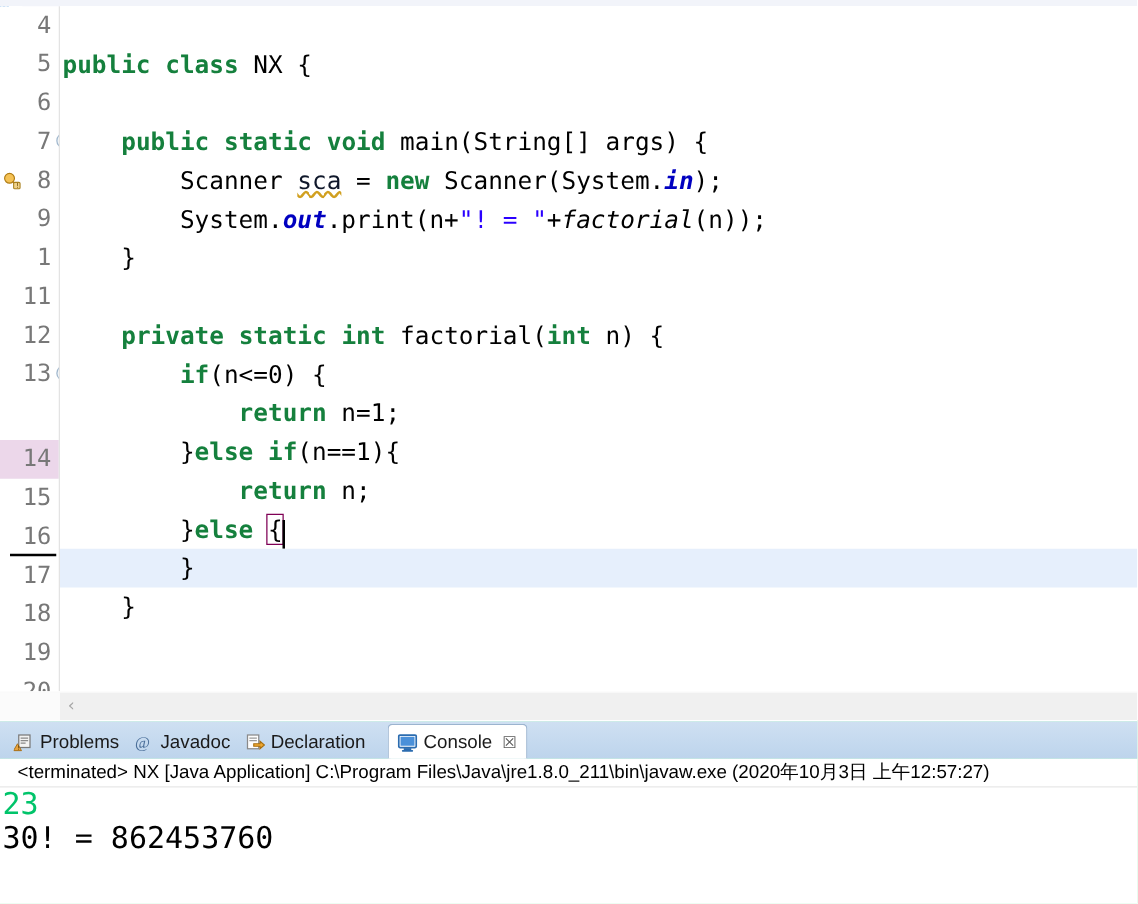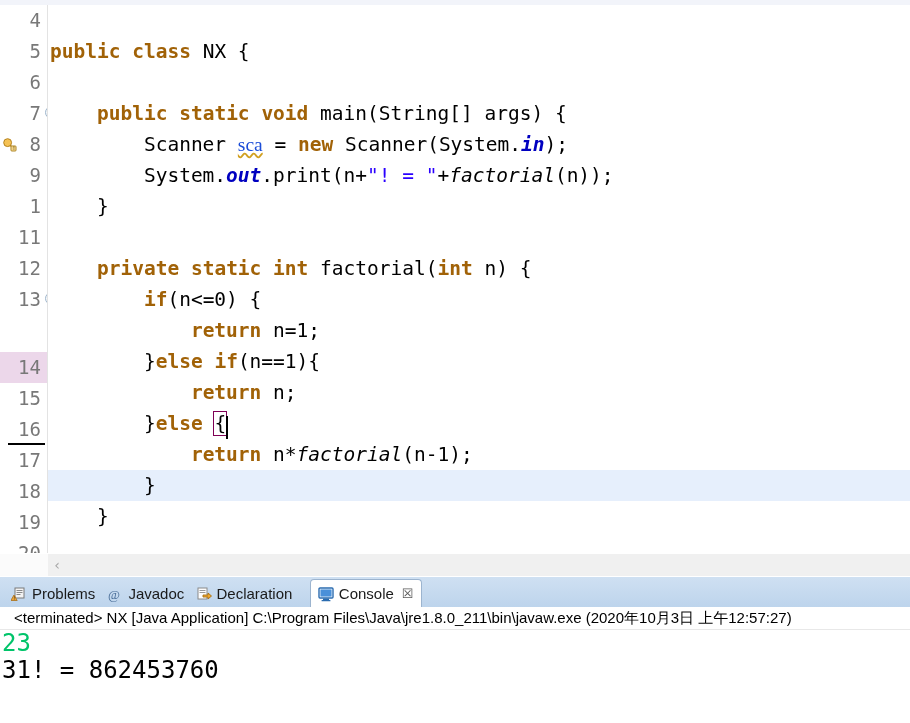--- a/index.html
+++ b/index.html
@@ -106,31 +106,30 @@
     height: 31px;
     line-height: 31px;
     font-family: "DejaVu Sans Mono", "Liberation Mono", monospace;
     font-size: 19.5px;
     color: #000000;
     white-space: pre;
     padding-left: 2px;
   }
   .codeline.cur { background: #e6effc; }
 
-  .kw   { color: #a16207; font-weight: bold; }
+  .kw   { color: #15803d; font-weight: bold; }
   .str  { color: #2a00ff; }
   .fld  { color: #0000c0; font-style: italic; font-weight: bold; }
   .mth  { font-style: italic; }
   .plain{ color: #000000; text-align: right; }
   .warnvar {
-    color: #1d4ed8;
+    color: #0f172a;
     text-decoration: underline;
     text-decoration-style: wavy;
     text-decoration-color: #d1a020;
-    font-family: Liberation Serif, serif;
   }
   .bracketbox {
     outline: 1px solid #7f0055;
     position: relative;
   }
   .caret {
     position: absolute;
     right: -2px; top: 4px;
     width: 2px; height: 23px;
     background: #000000;
@@ -293,21 +292,20 @@
         <div class="codeline"><span class="plain">        Scanner </span><span class="warnvar">sca</span><span class="plain"> = </span><span class="kw">new</span><span class="plain"> Scanner(System.</span><span class="fld">in</span><span class="plain">);</span></div>
         <div class="codeline"><span class="plain">        System.</span><span class="fld">out</span><span class="plain">.print(n+</span><span class="str">"! = "</span><span class="plain">+</span><span class="mth">factorial</span><span class="plain">(n));</span></div>
         <div class="codeline"><span class="plain">    }</span></div>
         <div class="codeline"></div>
         <div class="codeline"><span class="plain">    </span><span class="kw">private</span><span class="plain"> </span><span class="kw">static</span><span class="plain"> </span><span class="kw">int</span><span class="plain"> factorial(</span><span class="kw">int</span><span class="plain"> n) {</span></div>
         <div class="codeline"><span class="plain">        </span><span class="kw">if</span><span class="plain">(n&lt;=0) {</span></div>
         <div class="codeline"><span class="plain">            </span><span class="kw">return</span><span class="plain"> n=1;</span></div>
         <div class="codeline"><span class="plain">        }</span><span class="kw">else</span><span class="plain"> </span><span class="kw">if</span><span class="plain">(n==1){</span></div>
         <div class="codeline"><span class="plain">            </span><span class="kw">return</span><span class="plain"> n;</span></div>
         <div class="codeline"><span class="plain">        }</span><span class="kw">else</span><span class="plain"> </span><span class="bracketbox">{<span class="caret"></span></span></div>
-        <div class="codeline"><span class="plain">            </span><span class="kw">return</span><span class="plain"> n*</span><span class="mth">factorial</span><span class="plain">(n-1);</span></div>
         <div class="codeline cur"><span class="plain">        }</span></div>
         <div class="codeline"><span class="plain">    }</span></div>
         <div class="codeline"></div>
       </div>
 
     <div class="h-scroll">
       <div class="corner"></div>
       <div class="arrow-left">‹</div>
     </div>
   </div>
@@ -348,18 +346,18 @@
               <rect x="3.5" y="14" width="9" height="1.3" rx="0.6" fill="#2b6cb0"></rect>
             </svg></span>
           <span>Console</span>
           <span class="tab-close">☒</span>
         </div>
       </div>
     <div class="console-body">
       <div class="proc-line">&lt;terminated&gt; NX [Java Application] C:\Program Files\Java\jre1.8.0_211\bin\javaw.exe (2020年10月3日 上午12:57:27)</div>
       <div id="console-output">
           <div class="out-line out-green">23</div>
-          <div class="out-line out-black">31! = 862453760</div>
+          <div class="out-line out-black">30! = 862453760</div>
         </div>
     </div>
   </div>
 
 </div>
 
 </body></html>

